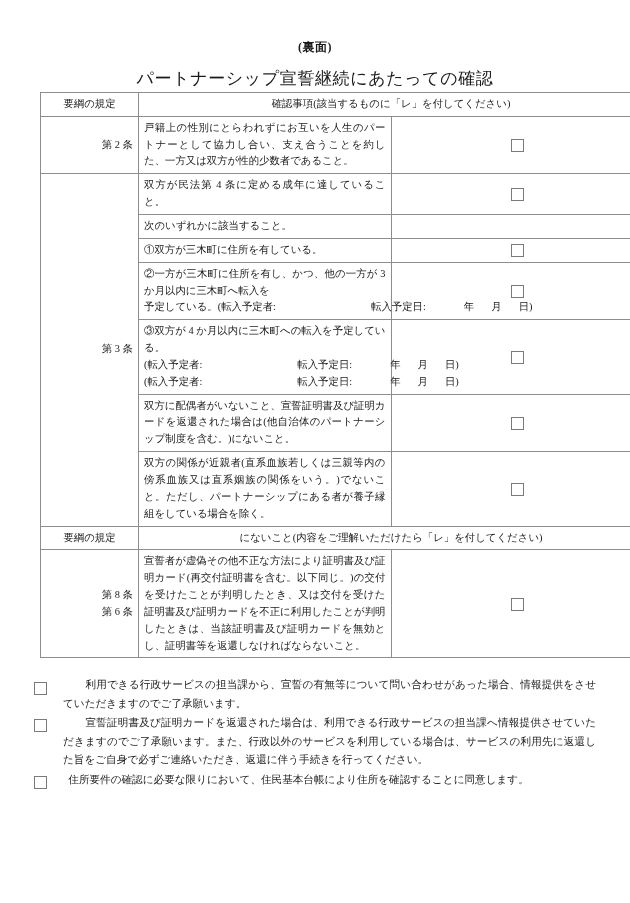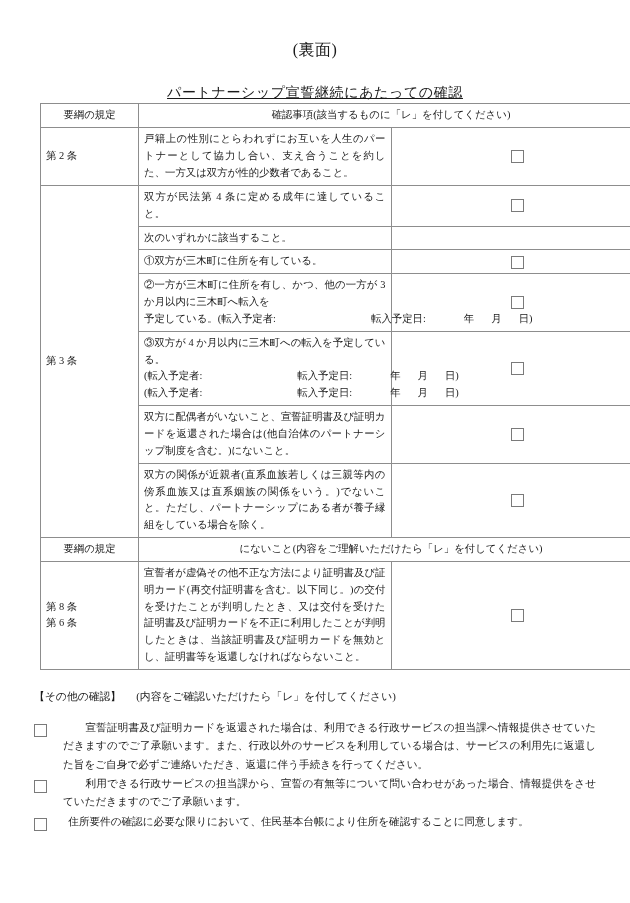--- a/index.html
+++ b/index.html
@@ -23,28 +23,28 @@
     inset: 0;
     padding: 0;
   }
 
   
   .title-block {
     text-align: center;
     margin-top: 38px;
   }
   .title-sub {
-    font-size: 16px;
+    font-size: 12px;
     letter-spacing: 0.5px;
-    margin-bottom: 19px;
+    margin-bottom: 9px;
+    font-weight: bold;
   }
   .title-main {
-    font-size: 14px;
+    font-size: 17px;
     letter-spacing: 0.6px;
-    text-decoration: underline;
   }
 
   
   .intro {
     margin: 23px 40px 9px 40px;
     font-size: 10.8px;
     line-height: 1.72;
     text-align: justify;
     text-justify: inter-character;
   }
@@ -63,21 +63,21 @@
     font-weight: normal;
     vertical-align: middle;
     font-size: 10.4px;
     line-height: 1.62;
   }
   .col-rule { width: 87px; text-align: center; }
   .col-check { width: 32px; text-align: center; }
   .hdr-cell { text-align: center; padding: 3px 0; font-size: 10.4px; }
   .hdr-rule { text-align: center; }
   .body-cell { text-align: justify; text-justify: inter-character; margin-left: 20px; }
-  .rule-label { text-align: left; line-height: 1.75; }
+  .rule-label { text-align: right; line-height: 1.75; }
 
   
   .cb {
     display: inline-block;
     width: 13px;
     height: 13px;
     border: 1.5px solid #7a7a7a;
     background: #ffffff;
     box-sizing: border-box;
     vertical-align: middle;
@@ -198,30 +198,29 @@
       <tr>
         <td class="col-rule rule-label"><span>第 8 条</span><br><span>第 6 条</span></td>
         <td class="body-cell">宣誓者が虚偽その他不正な方法により証明書及び証明カード(再交付証明書を含む。以下同じ。)の交付を受けたことが判明したとき、又は交付を受けた証明書及び証明カードを不正に利用したことが判明したときは、当該証明書及び証明カードを無効とし、証明書等を返還しなければならないこと。</td>
         <td class="col-check"><span class="cb"></span></td>
       </tr>
 
     </tbody>
   </table>
 
   <div class="other-section">
-    <div class="other-heading"><span>【その他の確認】</span><span class="gap-head"></span><span>(内容をご確認いただけたら「レ」を付してください)</span></div>
+
+    <div class="other-item">
+      <span class="cbox"><span class="cb"></span></span>
+      <span class="otext"><span class="first-indent"></span><span>利用できる行政サービスの担当課から、宣誓の有無等について問い合わせがあった場合、情報提供をさせていただきますのでご了承願います。</span></span>
+    </div>
 
     <div class="other-item">
       <span class="cbox"><span class="cb"></span></span>
       <span class="otext"><span class="first-indent"></span><span>宣誓証明書及び証明カードを返還された場合は、利用できる行政サービスの担当課へ情報提供させていただきますのでご了承願います。また、行政以外のサービスを利用している場合は、サービスの利用先に返還した旨をご自身で必ずご連絡いただき、返還に伴う手続きを行ってください。</span></span>
-    </div>
-
-    <div class="other-item">
-      <span class="cbox"><span class="cb"></span></span>
-      <span class="otext"><span class="first-indent"></span><span>利用できる行政サービスの担当課から、宣誓の有無等について問い合わせがあった場合、情報提供をさせていただきますのでご了承願います。</span></span>
     </div>
 
     <div class="other-item">
       <span class="cbox"><span class="cb"></span></span>
       <span class="otext"><span class="first-indent-s"></span><span>住所要件の確認に必要な限りにおいて、住民基本台帳により住所を確認することに同意します。</span></span>
     </div>
   </div>
 
 </div>
 

